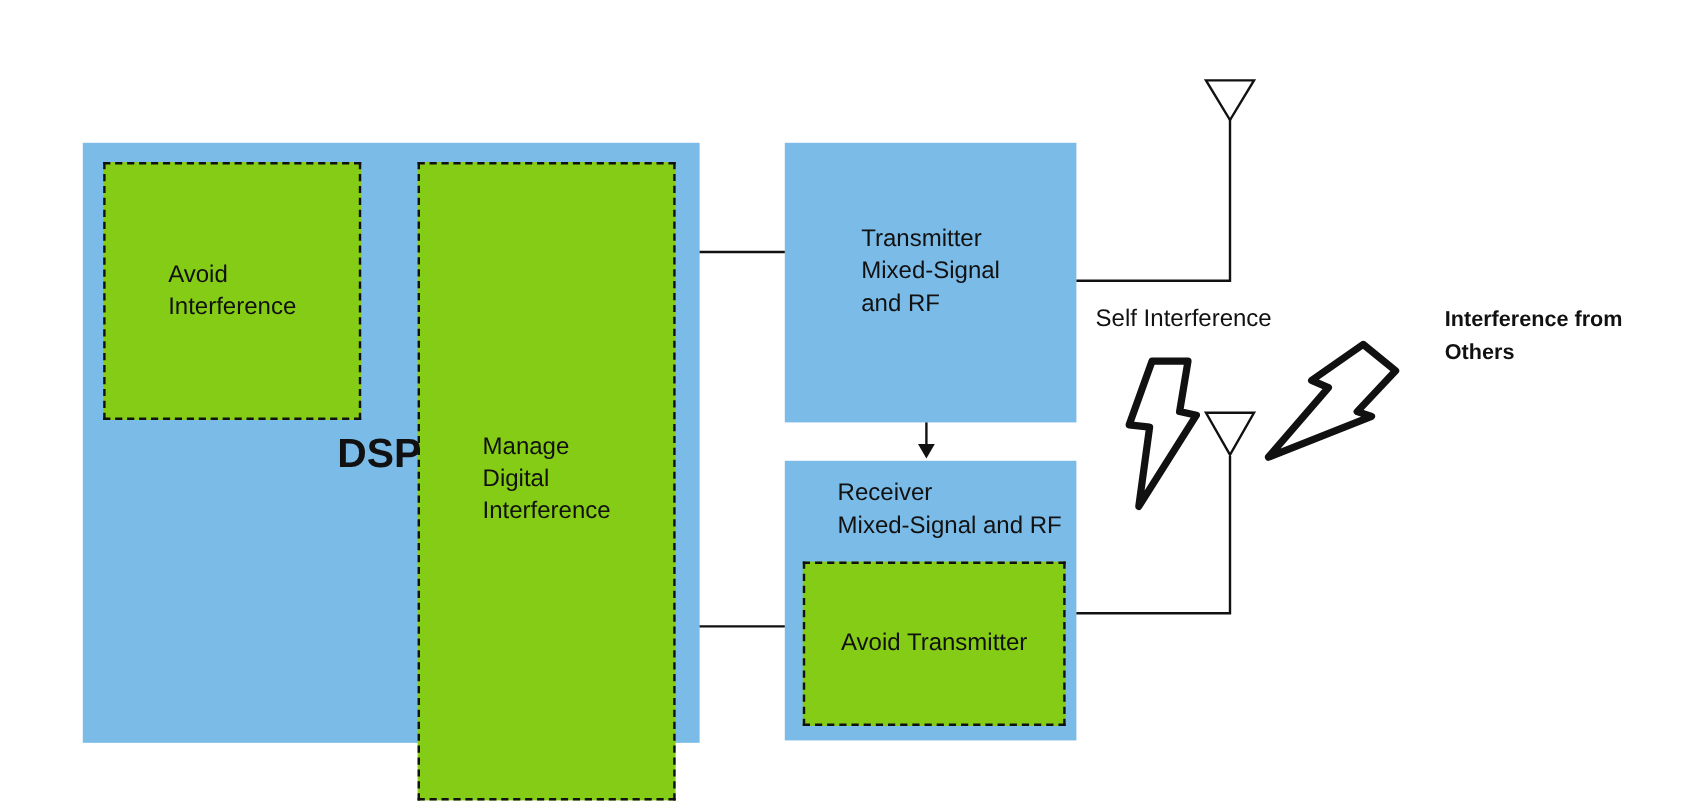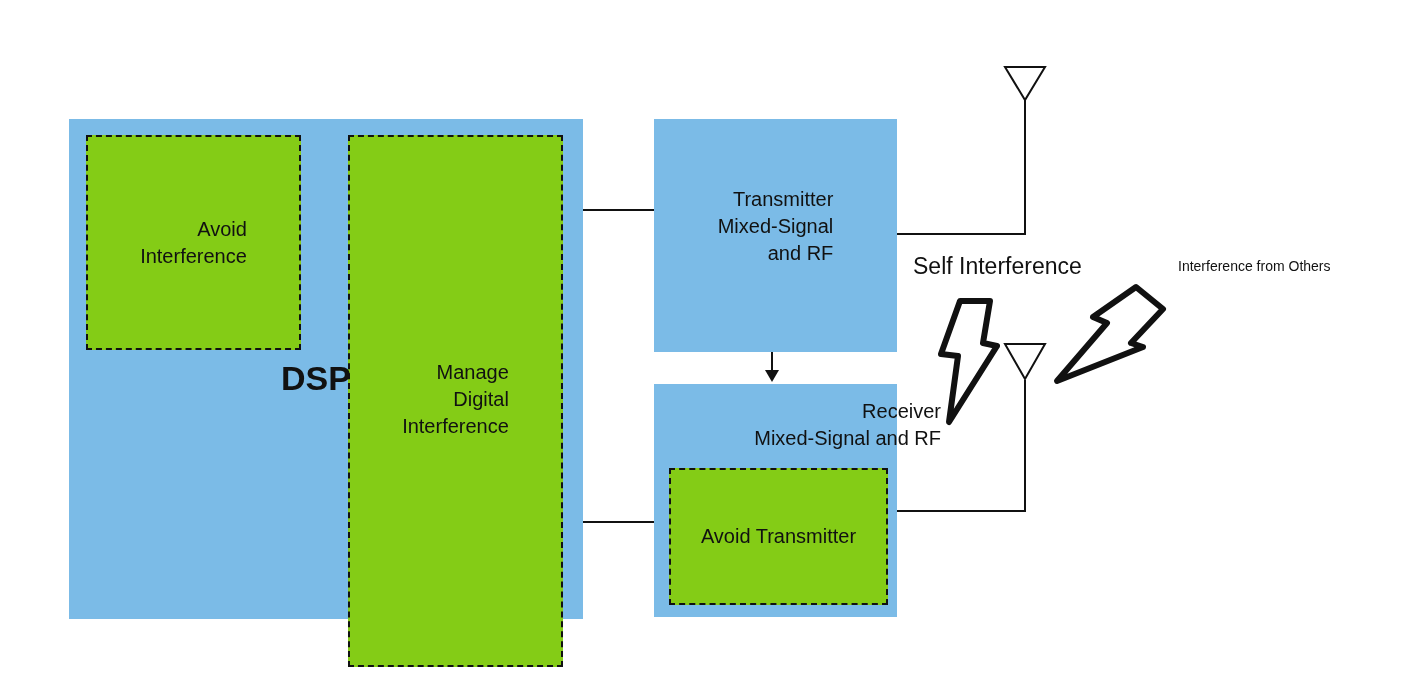--- a/index.html
+++ b/index.html
@@ -1,21 +1,21 @@
 <!DOCTYPE html>
 <html><head>
 <meta charset="utf-8">
 <style>
   html, body { margin: 0; padding: 0; background: #ffffff; }
   body { width: 1411px; height: 674px; position: relative; overflow: hidden;
          font-family: "Liberation Sans", sans-serif; color: #111; }
   .block { position: absolute; background: #7bbbe7; }
   .inner { position: absolute; background: #84cc16; border: 2px dashed #111; box-sizing: border-box;
            display: flex; align-items: center; justify-content: center; text-align: center; }
-  .label { font-size: 20px; line-height: 27px; white-space: pre-line; text-align: right; }
+  .label { font-size: 20px; line-height: 27px; white-space: pre-line; text-align: left; }
   .abs { position: absolute; }
   svg.overlay { position: absolute; left: 0; top: 0; }
 </style>
 </head>
 <body>
 
 <div class="block" style="left:69px; top:119px; width:514px; height:500px;">
   <div class="inner" style="left:17px; top:16px; width:215px; height:215px;">
     <span class="label">Avoid
 Interference</span>
@@ -35,22 +35,22 @@
 </div>
 
 <div class="block" style="left:654px; top:384px; width:243px; height:233px;">
   <div class="label abs" style="left:0; top:14px; width:243px;margin-left:44px;">Receiver
 Mixed-Signal and RF</div>
   <div class="inner" style="left:15px; top:84px; width:219px; height:137px;">
     <span class="label">Avoid Transmitter</span>
   </div>
 </div>
 
-<span class="abs label" style="left:913px; top:253px; font-size:23px;">Self Interference</span>
-<span class="abs label" style="left:1178px; top:253px; font-size:14px;">Interference from Others</span>
+<span class="abs label" style="left:913px; top:253px; font-size:20px;">Self Interference</span>
+<span class="abs label" style="left:1204px; top:253px; font-size:18px;font-weight:bold;">Interference from Others</span>
 
 <svg class="overlay" width="1411" height="674">
   <g stroke="#111" stroke-width="2" fill="none">
     <line x1="583" y1="210" x2="654" y2="210"></line>
     <line x1="583" y1="522" x2="654" y2="522"></line>
     <polyline points="897,234 1025,234 1025,99"></polyline>
     <polyline points="897,511 1025,511 1025,380"></polyline>
     <line x1="772" y1="352" x2="772" y2="372"></line>
   </g>
   <polygon points="765,370 779,370 772,382" fill="#111"></polygon>

